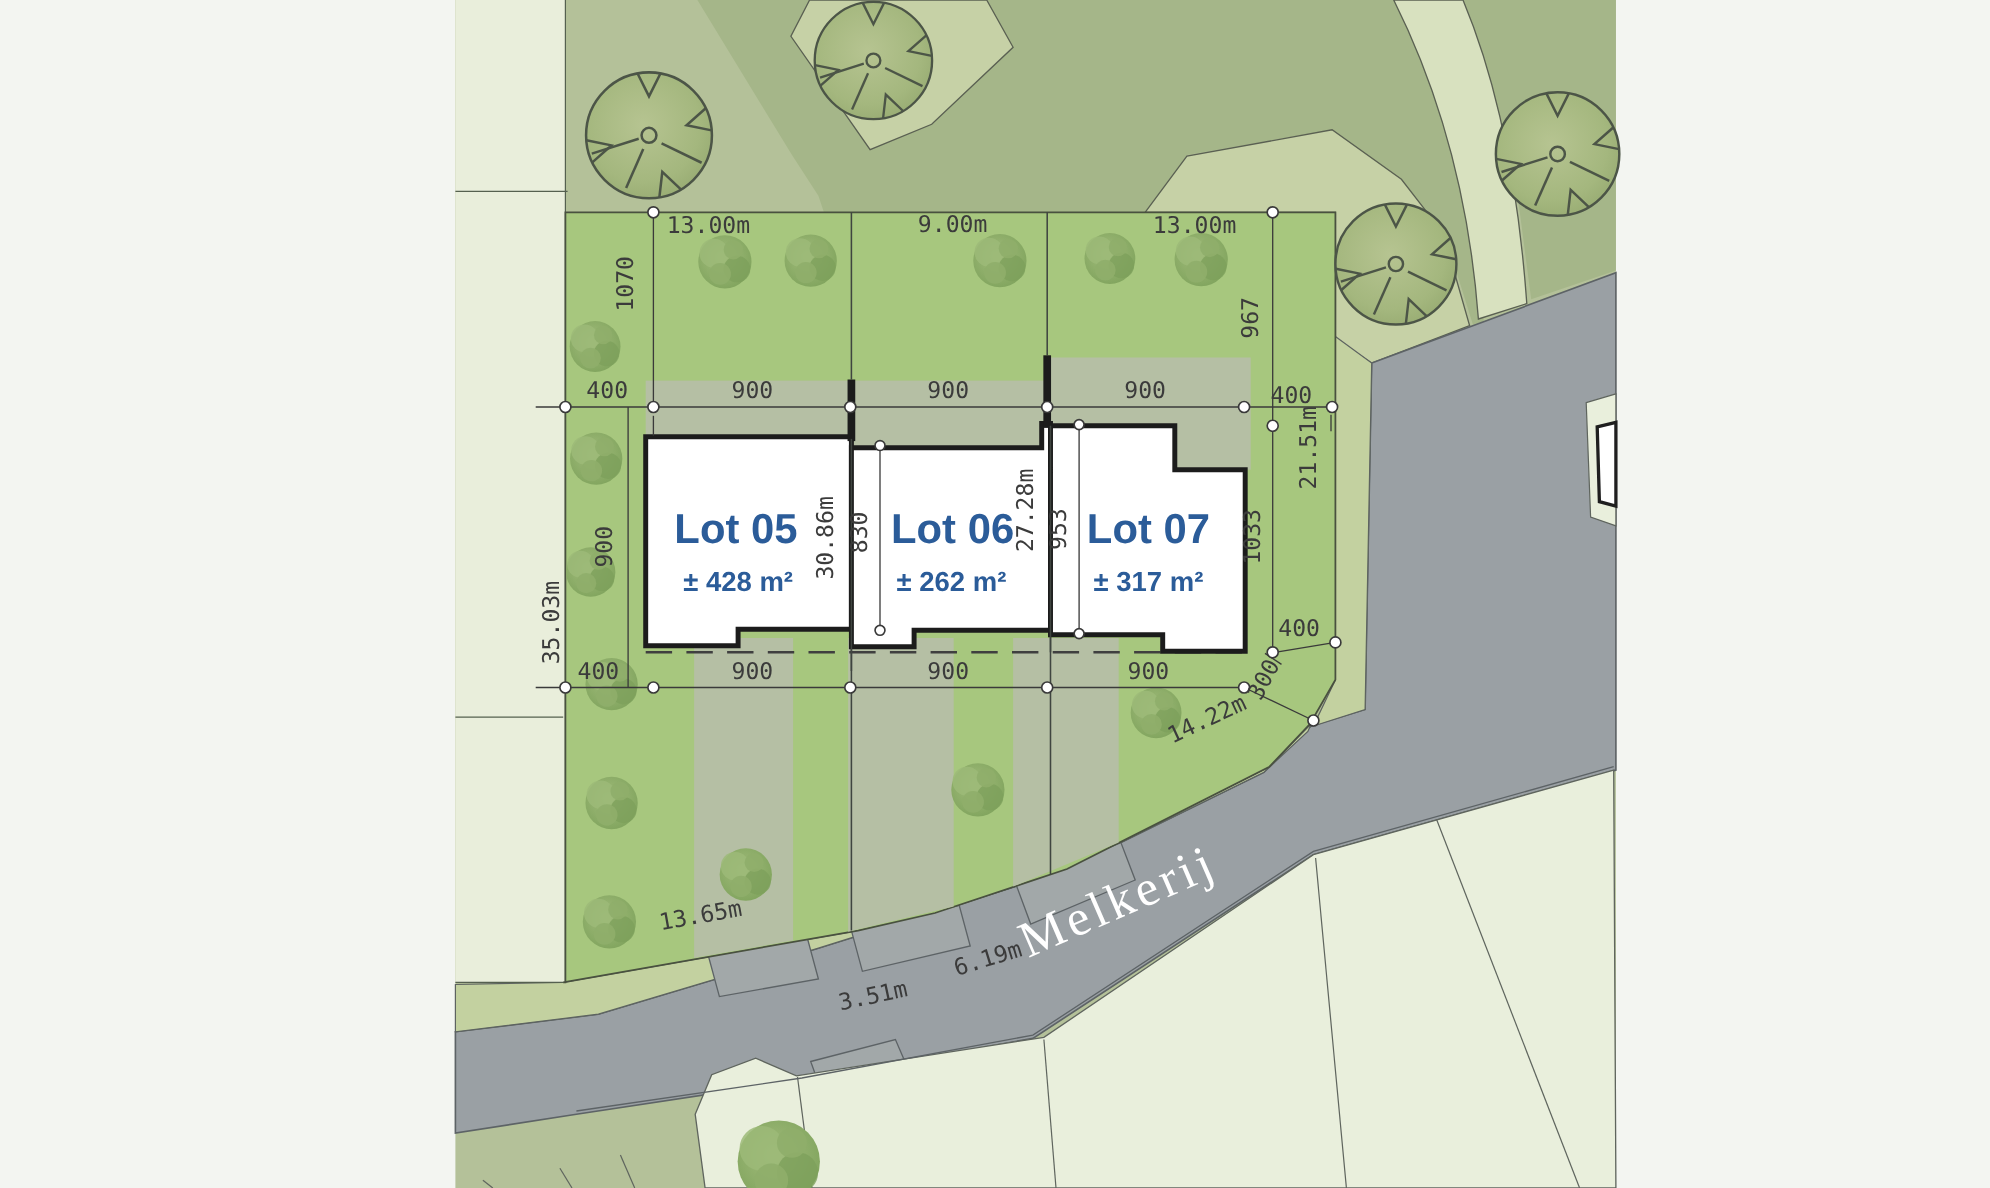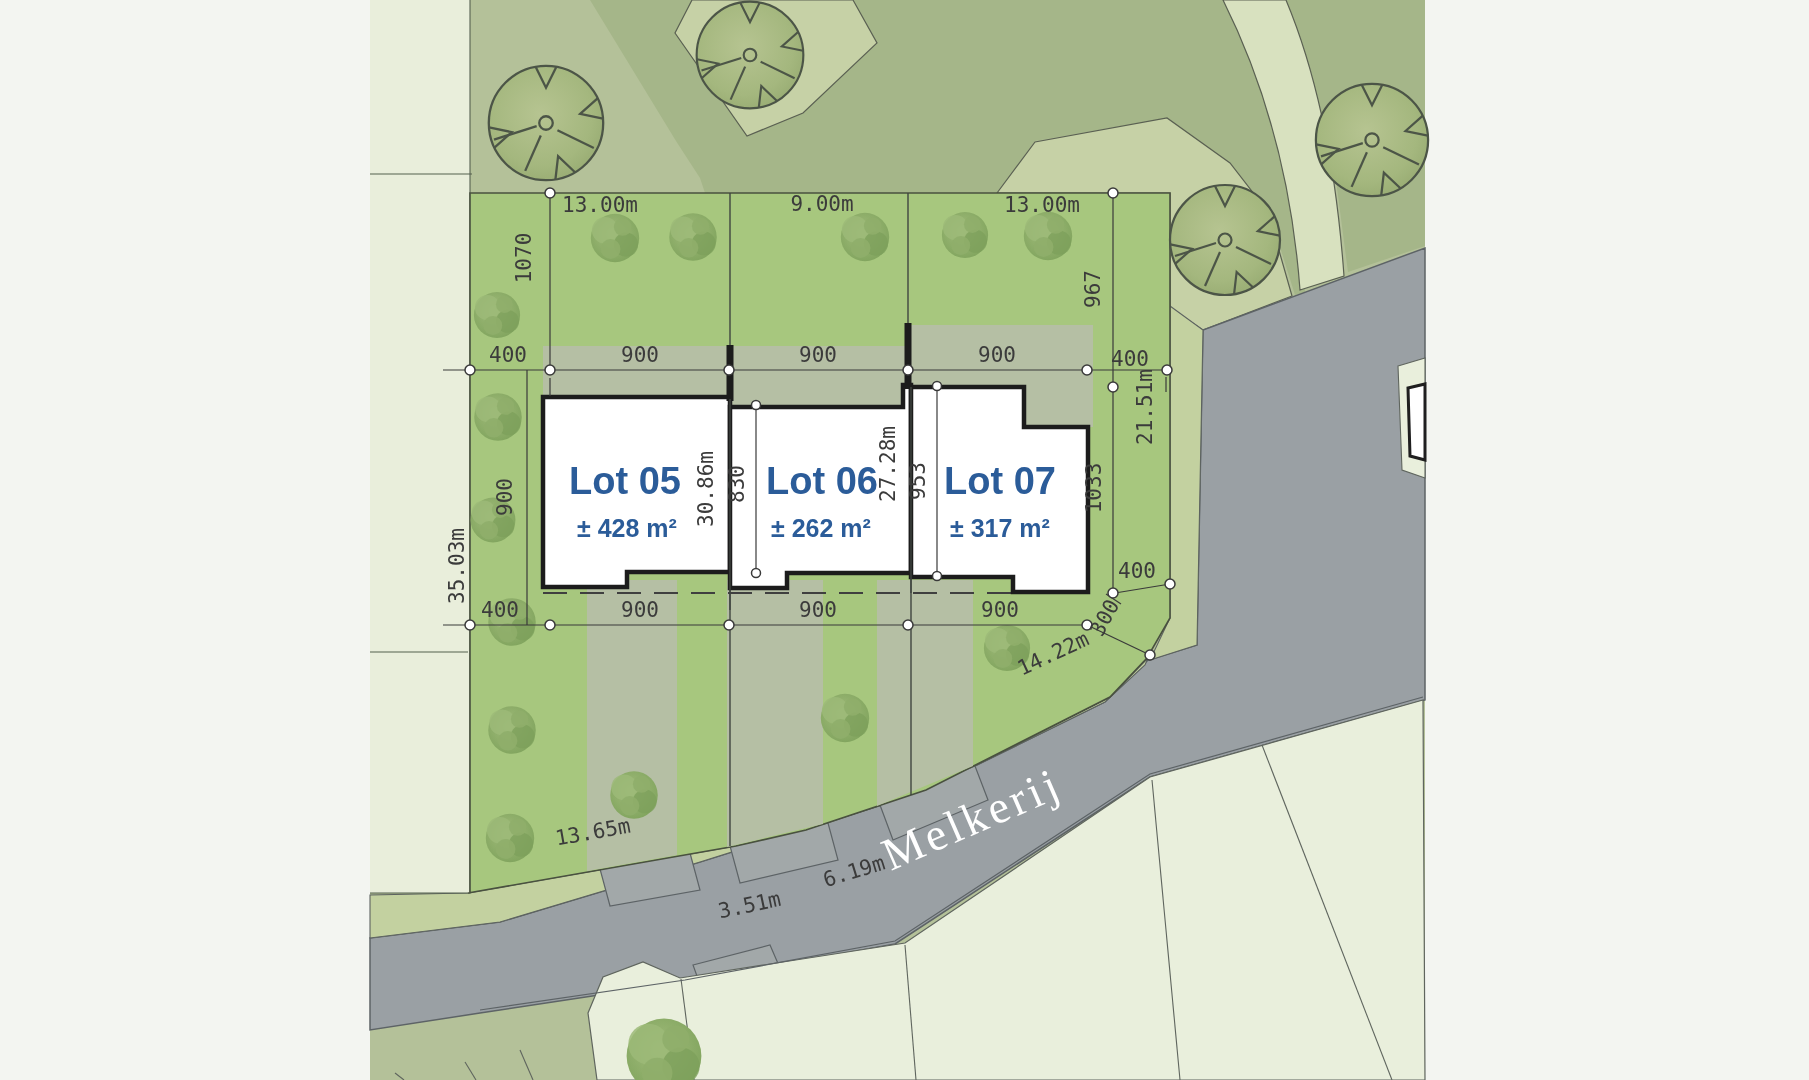--- a/index.html
+++ b/index.html
@@ -1,17 +1,17 @@
 <!DOCTYPE html>
 <html><head>
 <meta charset="utf-8">
 <style>
   html,body{margin:0;padding:0;background:#f3f5f1;}
   .stage{position:relative;width:1508px;height:1080px;overflow:hidden;
-         font-family:"Liberation Sans",sans-serif;}
+         font-family:"Liberation Sans",sans-serif;margin-left:44px;}
   svg{display:block}
   .dim{font-family:"DejaVu Sans Mono",monospace;font-size:21px;fill:#3b3b3b;}
   .lotname{font-family:"Liberation Sans",sans-serif;font-weight:700;font-size:38px;fill:#2b5c99;}
   .lotarea{font-family:"Liberation Sans",sans-serif;font-weight:700;font-size:25px;fill:#2b5c99;}
   .street{font-family:"Liberation Serif",serif;font-size:46px;fill:#ffffff;letter-spacing:4px;}
   .zlab{font-family:"Liberation Sans",sans-serif;font-style:italic;font-weight:700;font-size:34px;fill:#2b5c99;}
 </style>
 </head>
 <body>
 

